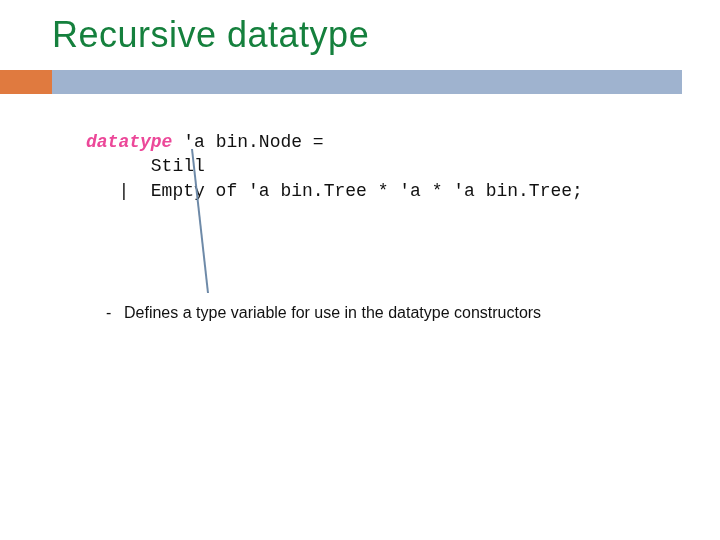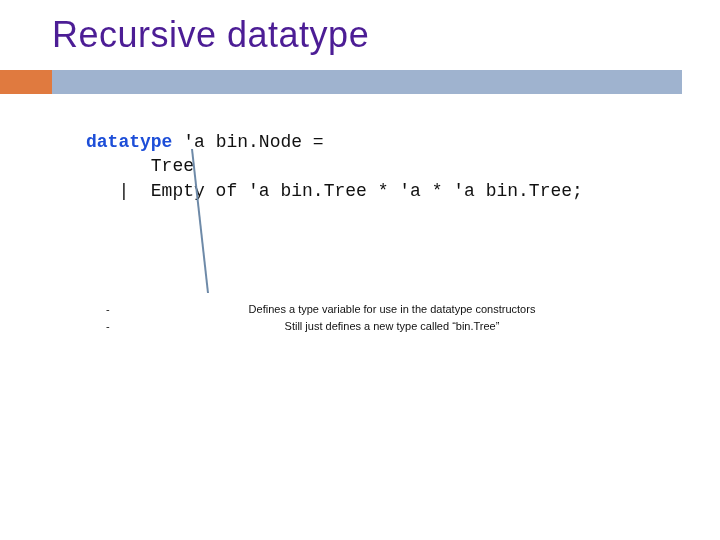--- a/index.html
+++ b/index.html
@@ -15,21 +15,21 @@
     position: relative;
     width: 720px;
     height: 540px;
     box-sizing: border-box;
   }
   .title {
     position: absolute;
     top: 14px;
     left: 52px;
     font-size: 36px;
-    color: #4c1d95;
+    color: #15803d;
     font-weight: 400;
     letter-spacing: 0.5px;
   }
   .divider-wrap {
     position: absolute;
     top: 70px;
     left: 0;
     width: 720px;
   }
   .divider-bar {
@@ -51,34 +51,33 @@
   .code {
     position: absolute;
     top: 130px;
     left: 86px;
     font-family: "Courier New", Courier, monospace;
     font-size: 18px;
     line-height: 1.35;
     color: #111;
     white-space: pre;
   }
-  .kw { color: #1d4ed8; font-weight: bold; }
+  .kw { color: #ec4899; font-weight: bold; font-style: italic; }
   .annotation-line {
     position: absolute;
     pointer-events: none;
   }
   .bullets {
     position: absolute;
     top: 302px;
     left: 100px;
     width: 560px;
-    font-size: 11px;
+    font-size: 16px;
     color: #111;
     line-height: 1.35;
-    text-align: center;
   }
   .bullets .row {
     position: relative;
     padding-left: 24px;
     margin-bottom: 2px;
   }
   .bullets .row::before {
     content: "-";
     position: absolute;
     left: 6px;
@@ -91,25 +90,24 @@
 <div class="slide">
 
   <div class="title">Recursive datatype</div>
 
   <div class="divider-wrap">
     <div class="divider-accent"></div>
     <div class="divider-bar"></div>
   </div>
 
   <div class="code"><span class="kw">datatype</span><span> 'a bin.Node =</span>
-<span>      Tree</span>
+<span>      Still</span>
 <span>   |  Empty of 'a bin.Tree * 'a * 'a bin.Tree;</span></div>
 
   <svg class="annotation-line" style="left:180px; top:145px;" width="40" height="150">
     <line x1="28" y1="148" x2="12" y2="4" stroke="#6e8aa8" stroke-width="2"></line>
   </svg>
 
   <div class="bullets">
     <div class="row">Defines a type variable for use in the datatype constructors</div>
-    <div class="row">Still just defines a new type called “bin.Tree”</div>
   </div>
 
 </div>
 
 </body></html>

